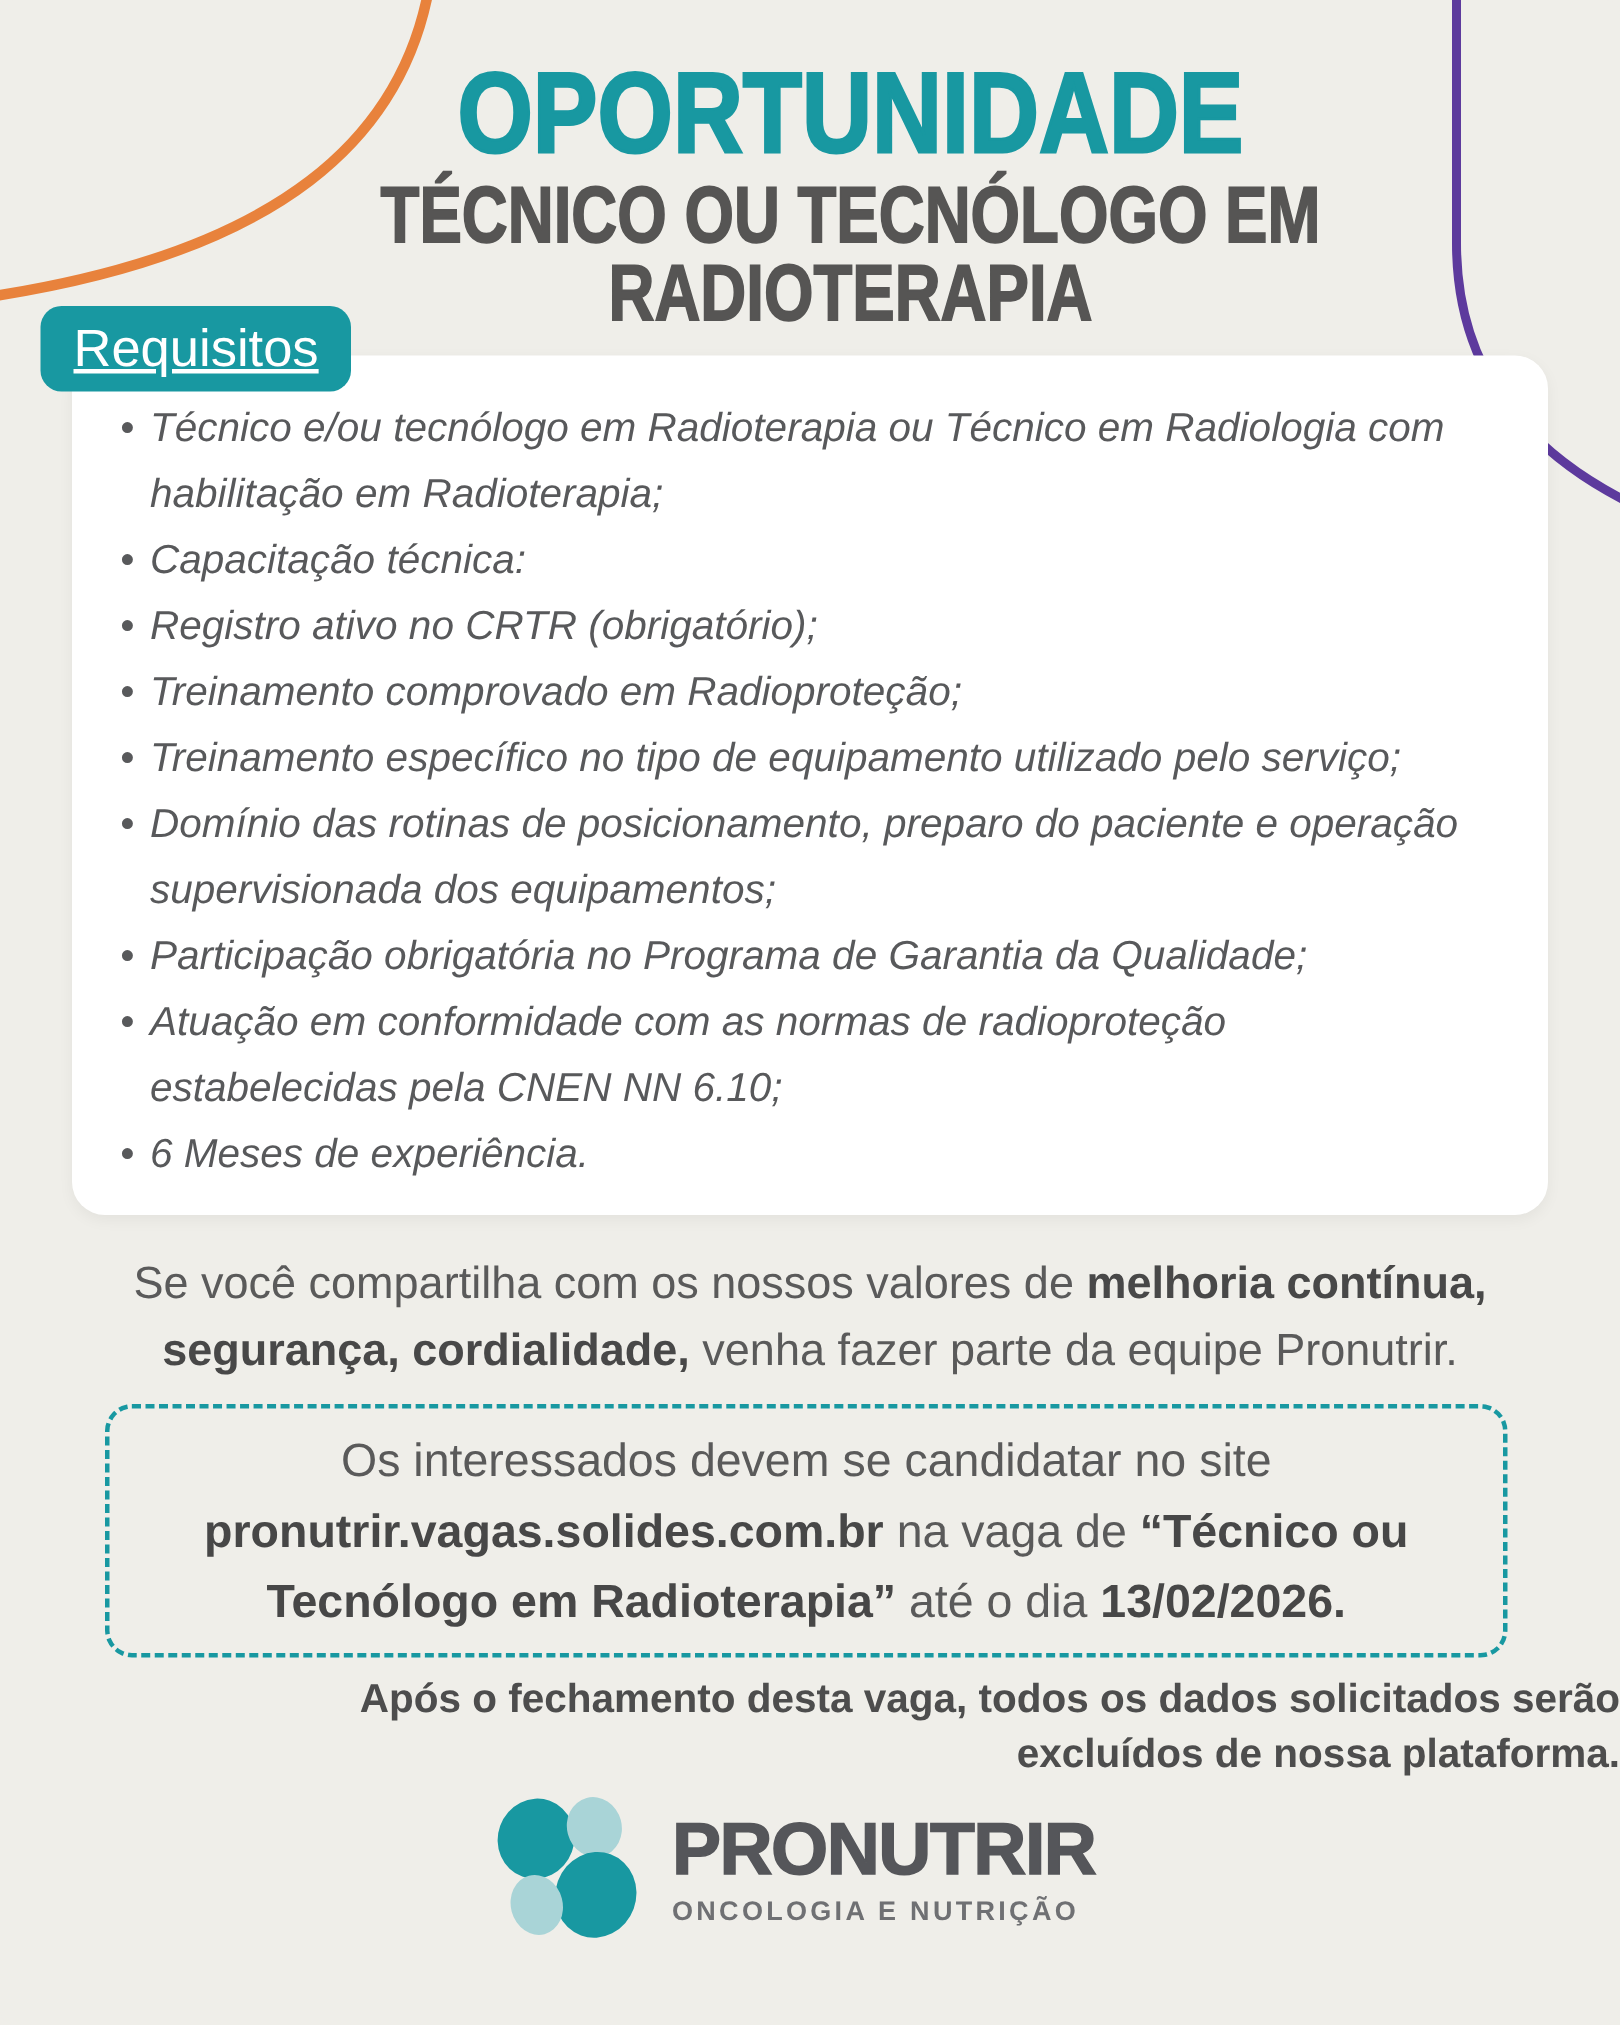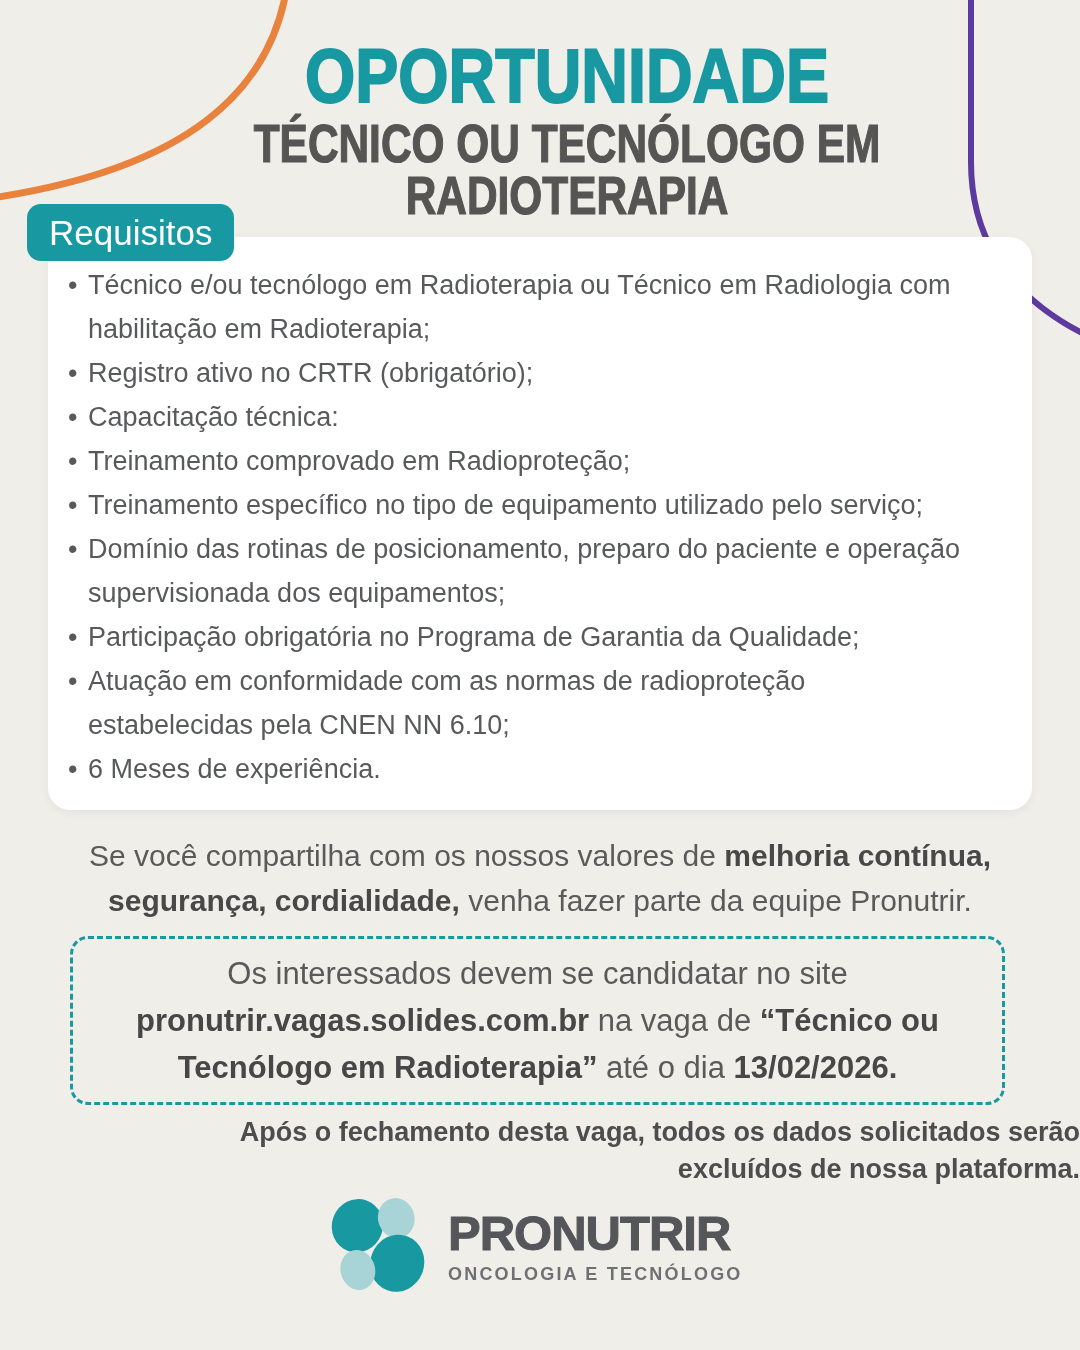--- a/index.html
+++ b/index.html
@@ -21,28 +21,28 @@
   }
   .subtitle{
     position:absolute; top:118px; left:0; right:0; text-align:center;
     font-size:53px; line-height:52px; font-weight:700; color:#565554;
     -webkit-text-stroke:1.2px #565554;
     transform:translateX(27px) scaleX(0.80); white-space:pre-line; z-index:2;
   }
   .badge{
     position:absolute; left:27px; top:204px; z-index:3;
     background:var(--teal); color:#FFFFFF; border-radius:14px;
-    font-size:35px; line-height:41px; padding:8px 22px;
+    font-size:35px; line-height:41px; padding:8px 22px;text-decoration:underline;
   }
   .card{
     position:absolute; left:48px; top:237px; width:984px; height:573px;
     background:var(--card); border-radius:22px; z-index:2;
     box-shadow:0 3px 10px rgba(0,0,0,0.05);
   }
-  .card ul{list-style:none; padding:26px 38px 0 16px;}
+  .card ul{list-style:none; padding:26px 38px 0 28px;font-style:italic;}
   .card li{
     position:relative; padding-left:24px; font-size:27px; line-height:44px;
     color:var(--text); white-space:pre-line;
   }
   .card li::before{content:"\2022"; position:absolute; left:4px; top:0; color:var(--text);}
 
   .values{
     position:absolute; top:833px; left:0; right:0; text-align:center; z-index:2;
     font-size:30px; line-height:45px; color:#5A5A5A; white-space:pre-line;
   }
@@ -86,22 +86,22 @@
   <h1 class="title">OPORTUNIDADE</h1>
   <h2 class="subtitle">TÉCNICO OU TECNÓLOGO EM
 RADIOTERAPIA</h2>
 
   <div class="badge">Requisitos</div>
 
   <section class="card">
     <ul>
       <li>Técnico e/ou tecnólogo em Radioterapia ou Técnico em Radiologia com
 habilitação em Radioterapia;</li>
+      <li>Capacitação técnica:</li>
       <li>Registro ativo no CRTR (obrigatório);</li>
-      <li>Capacitação técnica:</li>
       <li>Treinamento comprovado em Radioproteção;</li>
       <li>Treinamento específico no tipo de equipamento utilizado pelo serviço;</li>
       <li>Domínio das rotinas de posicionamento, preparo do paciente e operação
 supervisionada dos equipamentos;</li>
       <li>Participação obrigatória no Programa de Garantia da Qualidade;</li>
       <li>Atuação em conformidade com as normas de radioproteção
 estabelecidas pela CNEN NN 6.10;</li>
       <li>6 Meses de experiência.</li>
     </ul>
   </section>
@@ -120,17 +120,17 @@
 
   <div class="logo">
     <svg class="logo-mark" viewBox="0 0 100 100" aria-hidden="true">
       <ellipse cx="28.5" cy="30" rx="26.5" ry="28" transform="rotate(20 28.5 30)" style="fill:var(--teal)"></ellipse>
       <ellipse cx="69" cy="22" rx="19" ry="21" transform="rotate(-15 69 22)" style="fill:var(--tealLight)"></ellipse>
       <ellipse cx="70" cy="69" rx="28" ry="30" transform="rotate(20 70 69)" style="fill:var(--teal)"></ellipse>
       <ellipse cx="29" cy="76" rx="18" ry="21" transform="rotate(-15 29 76)" style="fill:var(--tealLight)"></ellipse>
     </svg>
     <div class="logo-text">
       <div class="logo-name">PRONUTRIR</div>
-      <div class="logo-tagline">ONCOLOGIA E TECNÓLOGO</div>
+      <div class="logo-tagline">ONCOLOGIA E NUTRIÇÃO</div>
     </div>
   </div>
 
 </div>
 
 </body></html>

